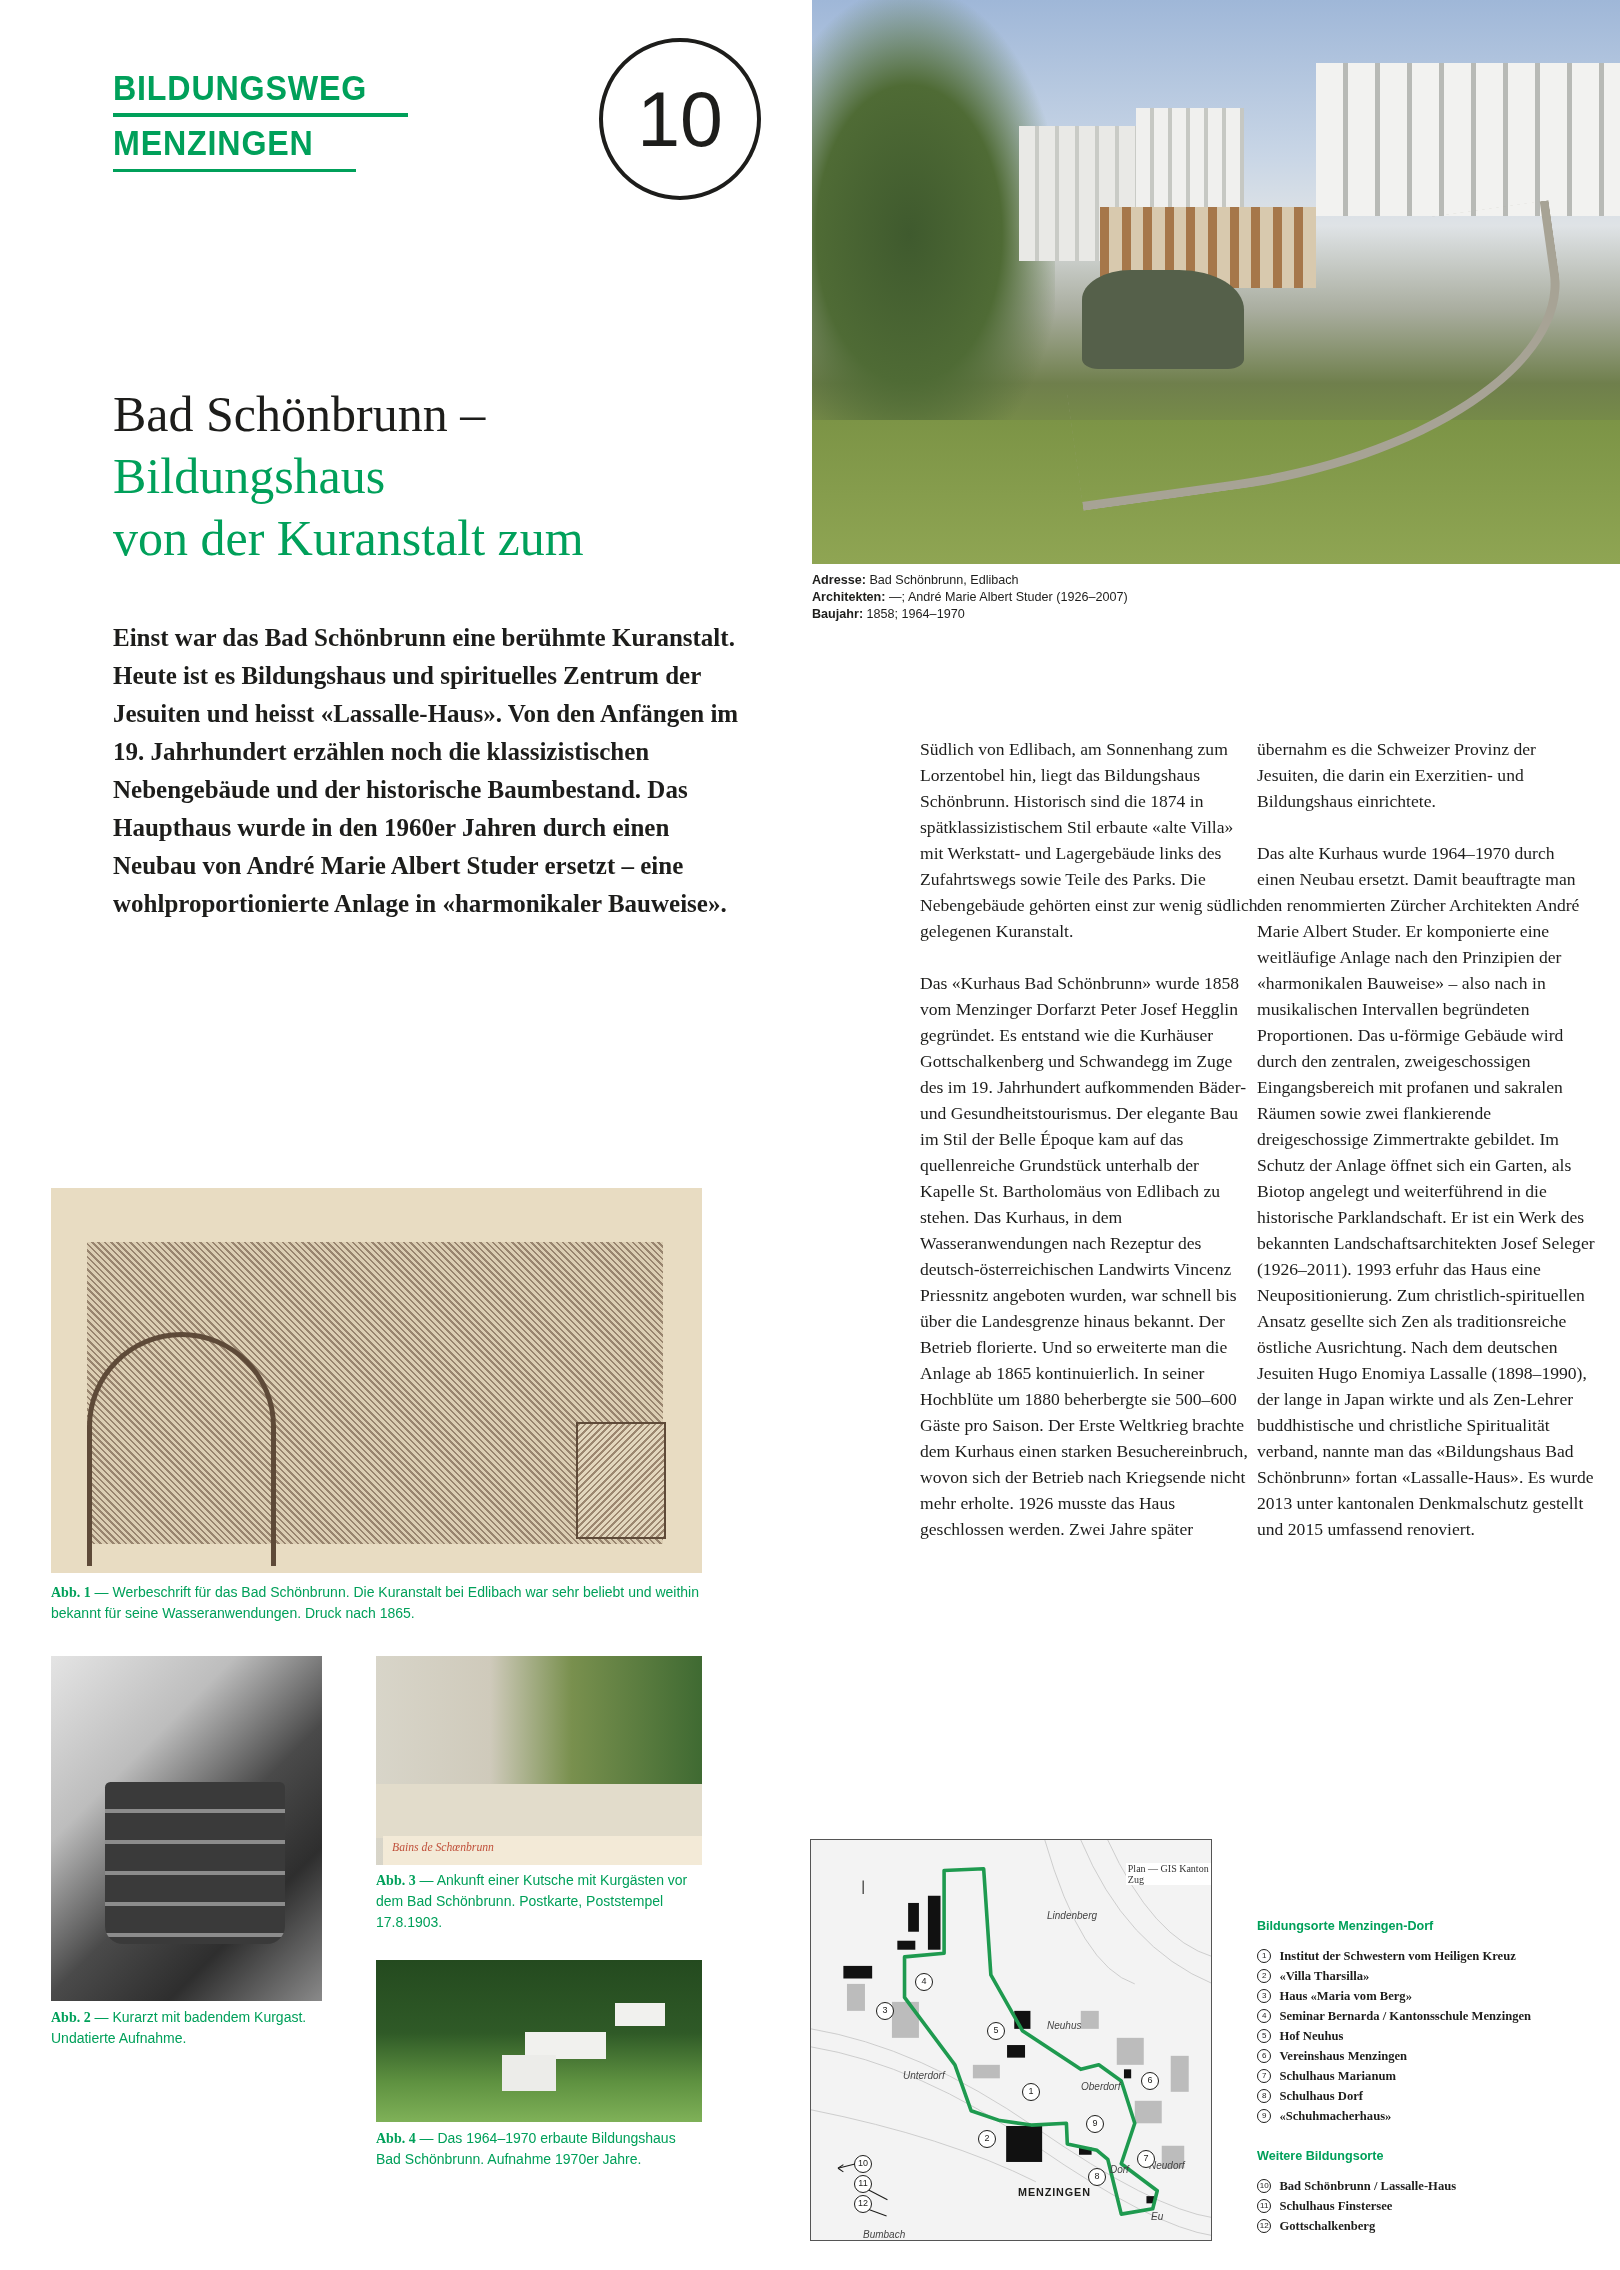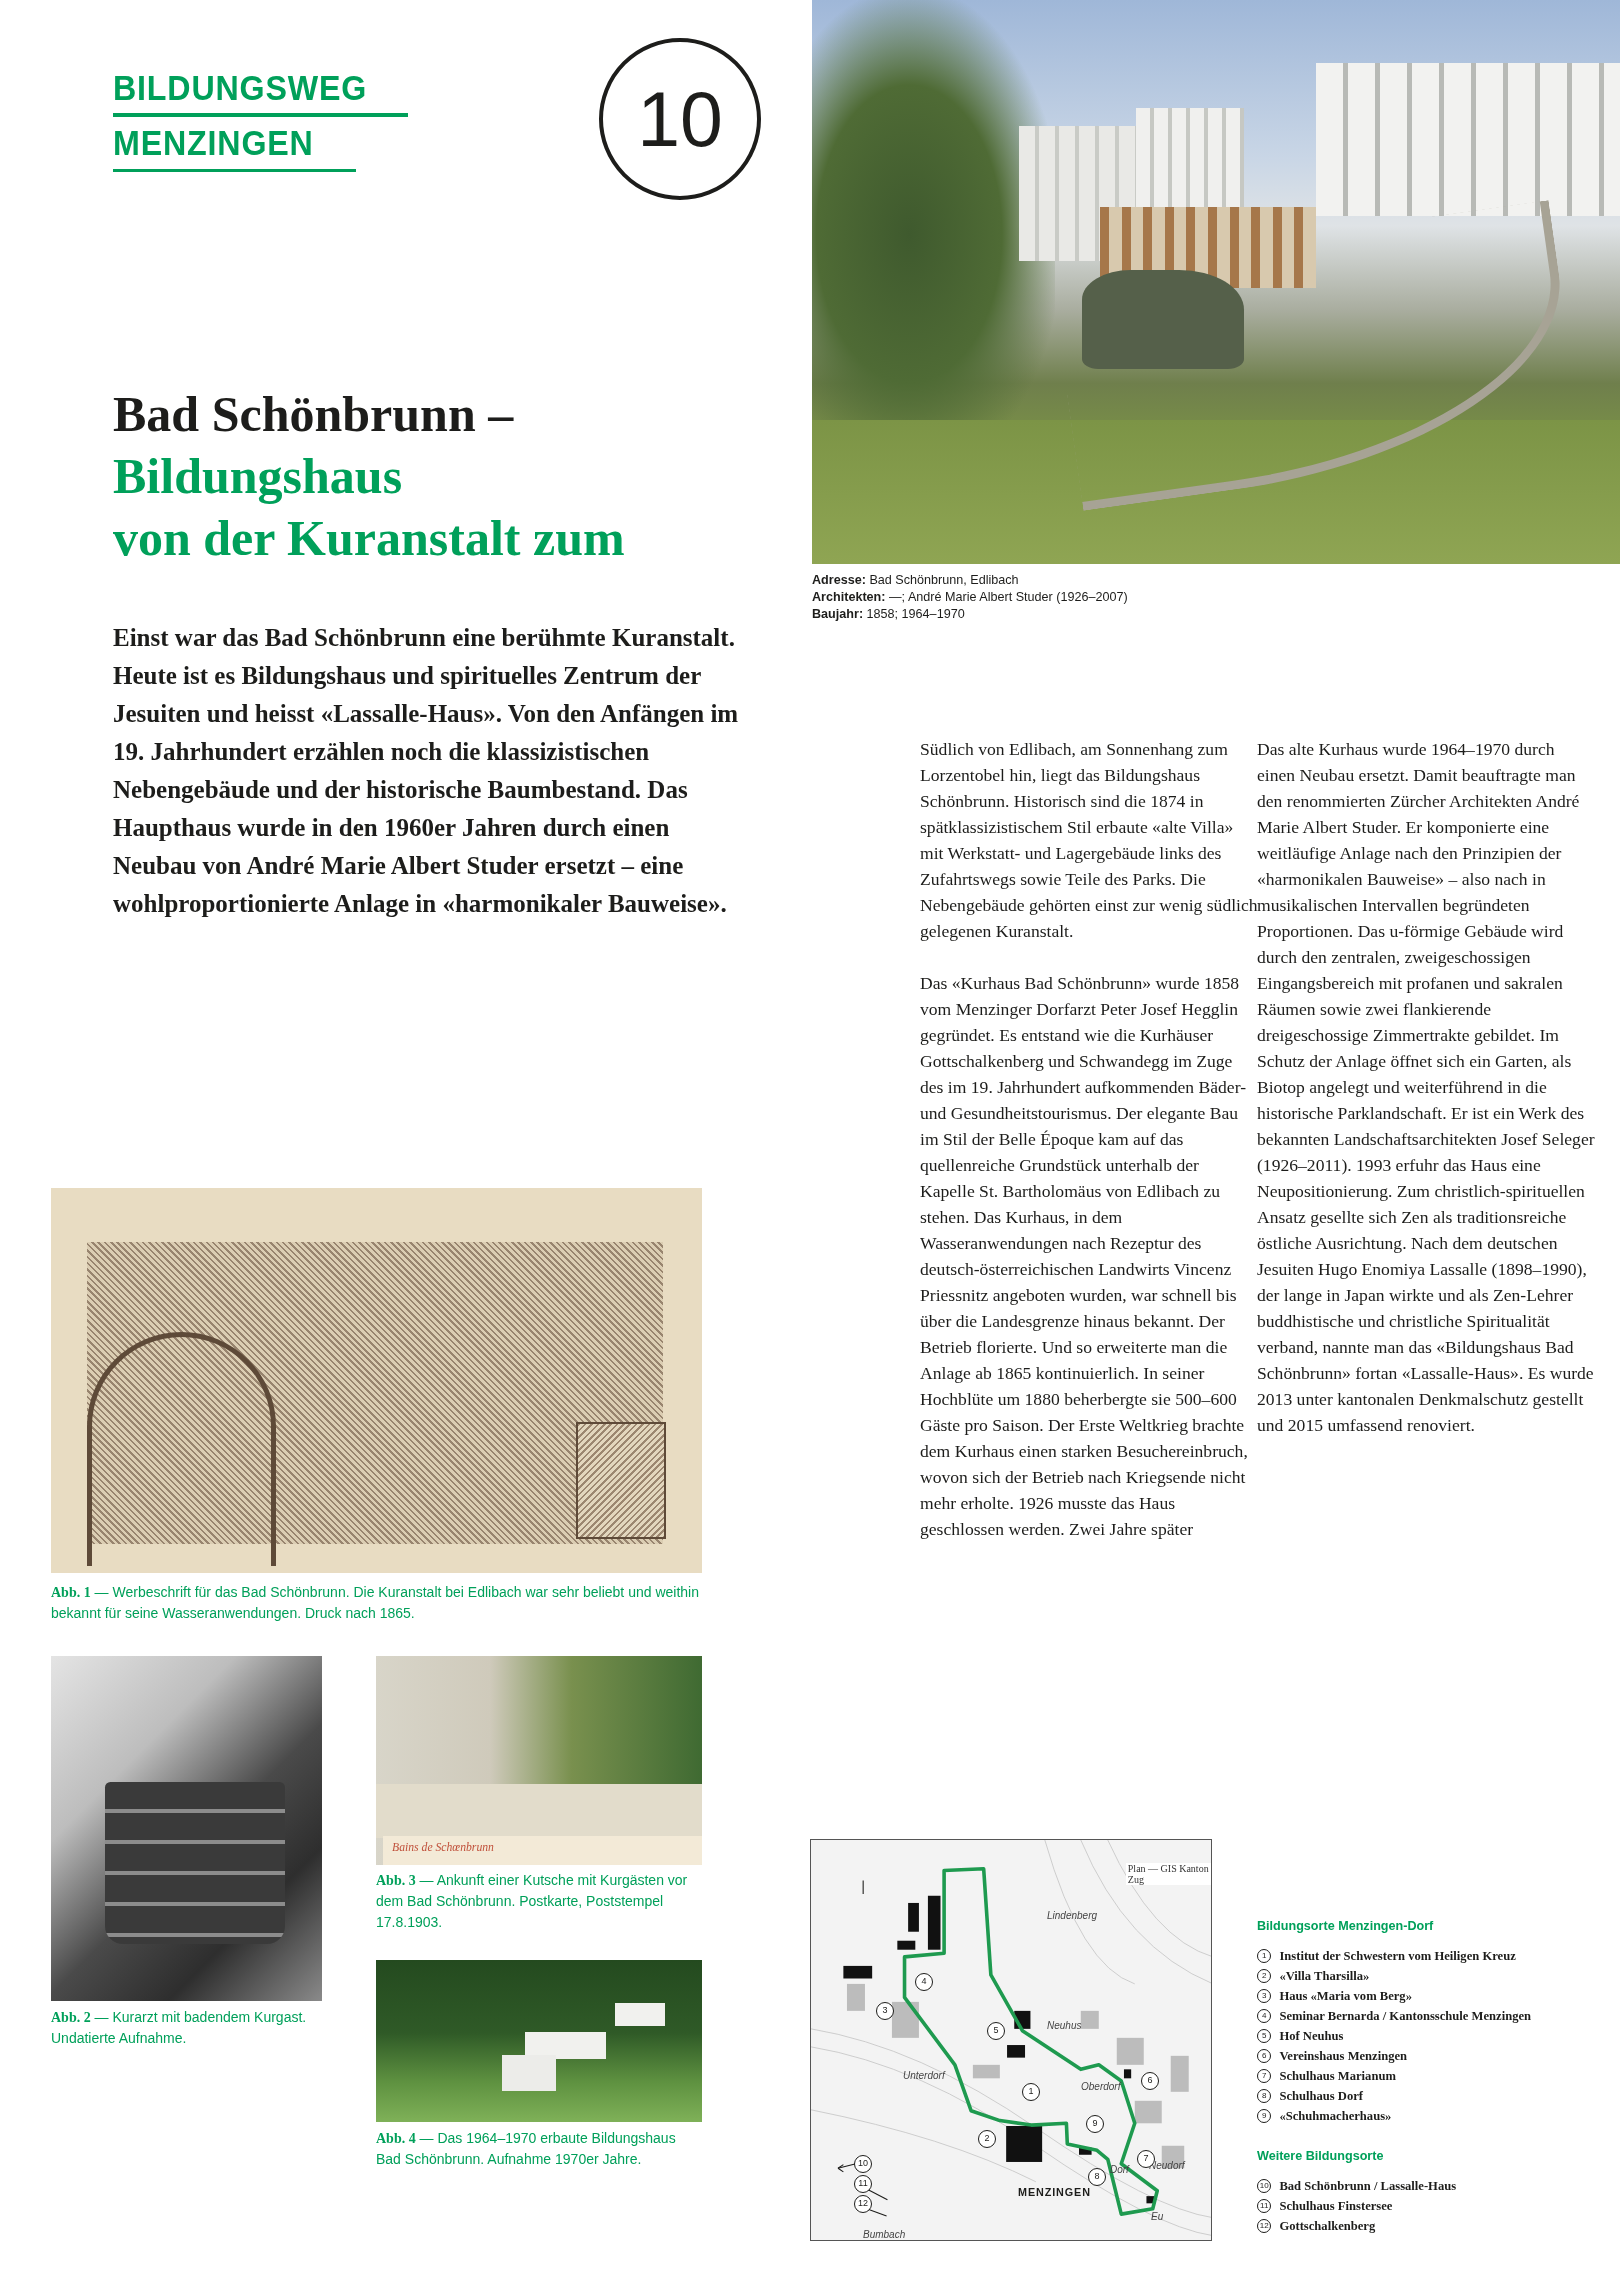--- a/index.html
+++ b/index.html
@@ -26,21 +26,21 @@
   .hero .bldg-r { position:absolute; left:504px; top:63px; width:304px; height:153px; background: repeating-linear-gradient(90deg,#f2f2f0 0 27px,#b8bab6 27px 32px); }
   .hero .glass { position:absolute; left:288px; top:207px; width:216px; height:81px; background: repeating-linear-gradient(90deg,#a6774a 0 9px,#d8c9ae 9px 21.6px); }
   .hero .pond { position:absolute; left:270px; top:270px; width:162px; height:99px; background:#55604a; border-radius:30% 40% 10% 10%; }
   .hero .path { position:absolute; left:252px; top:234px; width:504px; height:243px; border-bottom: 9px solid #a7a395; border-right: 9px solid #a7a395; border-radius: 0 0 70% 0; transform: rotate(-8deg); }
   .hero .lawn { position:absolute; left:0; bottom:0; width:100%; height:144px; background: linear-gradient(180deg,#7c9446,#8fa553); }
 
   .photo-meta { left: 812px; top: 572px; width: 540px; font-family: "Liberation Sans", sans-serif; font-size: 12.6px; line-height: 17px; color: #1d1d1b; }
   .photo-meta b { font-weight: 700; }
 
   
-  .title { left: 113px; top: 383px; width: 630px; font-family: "Liberation Serif", serif; font-weight: 700; font-size: 50px; line-height: 62px; }
+  .title { left: 113px; top: 383px; width: 630px; font-family: "Liberation Serif", serif; font-weight: 400; font-size: 50px; line-height: 62px; }
   .title .t1 { color: #1d1d1b; display:block; }
   .title .t2 { color: #00a05a; display:block; }
 
   
   .lead { left: 113px; top: 619px; width: 630px; font-family: "Liberation Serif", serif; font-weight: 700; font-size: 25px; line-height: 38px; color: #1d1d1b; }
 
   
   .col { top: 736px; width: 338px; font-family: "Liberation Serif", serif; font-size: 17.6px; line-height: 26px; color: #1d1d1b; }
   .col p { margin-bottom: 26px; }
   .col1 { left: 920px; }
@@ -121,20 +121,21 @@
   <span class="t2">von der Kuranstalt zum</span>
 </h1>
 
 <p class="abs lead">Einst war das Bad Schönbrunn eine berühmte Kuranstalt. Heute ist es Bildungshaus und spirituelles Zentrum der Jesuiten und heisst «Lassalle-Haus». Von den Anfängen im 19. Jahrhundert erzählen noch die klassizistischen Nebengebäude und der historische Baumbestand. Das Haupthaus wurde in den 1960er Jahren durch einen Neubau von André Marie Albert Studer ersetzt – eine wohlproportionierte Anlage in «harmonikaler Bauweise».</p>
 
 <div class="abs col col1">
   <p>Südlich von Edlibach, am Sonnenhang zum Lorzentobel hin, liegt das Bildungshaus Schönbrunn. Historisch sind die 1874 in spätklassizistischem Stil erbaute «alte Villa» mit Werkstatt- und Lagergebäude links des Zufahrtswegs sowie Teile des Parks. Die Nebengebäude gehörten einst zur wenig südlich gelegenen Kuranstalt.</p>
   <p>Das «Kurhaus Bad Schönbrunn» wurde 1858 vom Menzinger Dorfarzt Peter Josef Hegglin gegründet. Es entstand wie die Kurhäuser Gottschalkenberg und Schwandegg im Zuge des im 19. Jahrhundert aufkommenden Bäder- und Gesundheitstourismus. Der elegante Bau im Stil der Belle Époque kam auf das quellenreiche Grundstück unterhalb der Kapelle St. Bartholomäus von Edlibach zu stehen. Das Kurhaus, in dem Wasseranwendungen nach Rezeptur des deutsch-österreichischen Landwirts Vincenz Priessnitz angeboten wurden, war schnell bis über die Landesgrenze hinaus bekannt. Der Betrieb florierte. Und so erweiterte man die Anlage ab 1865 kontinuierlich. In seiner Hochblüte um 1880 beherbergte sie 500–600 Gäste pro Saison. Der Erste Weltkrieg brachte dem Kurhaus einen starken Besuchereinbruch, wovon sich der Betrieb nach Kriegsende nicht mehr erholte. 1926 musste das Haus geschlossen werden. Zwei Jahre später</p>
 </div>
 <div class="abs col col2">
+  <p>übernahm es die Schweizer Provinz der Jesuiten, die darin ein Exerzitien- und Bildungshaus einrichtete.</p>
   <p>Das alte Kurhaus wurde 1964–1970 durch einen Neubau ersetzt. Damit beauftragte man den renommierten Zürcher Architekten André Marie Albert Studer. Er komponierte eine weitläufige Anlage nach den Prinzipien der «harmonikalen Bauweise» – also nach in musikalischen Intervallen begründeten Proportionen. Das u-förmige Gebäude wird durch den zentralen, zweigeschossigen Eingangsbereich mit profanen und sakralen Räumen sowie zwei flankierende dreigeschossige Zimmertrakte gebildet. Im Schutz der Anlage öffnet sich ein Garten, als Biotop angelegt und weiterführend in die historische Parklandschaft. Er ist ein Werk des bekannten Landschaftsarchitekten Josef Seleger (1926–2011). 1993 erfuhr das Haus eine Neupositionierung. Zum christlich-spirituellen Ansatz gesellte sich Zen als traditionsreiche östliche Ausrichtung. Nach dem deutschen Jesuiten Hugo Enomiya Lassalle (1898–1990), der lange in Japan wirkte und als Zen-Lehrer buddhistische und christliche Spiritualität verband, nannte man das «Bildungshaus Bad Schönbrunn» fortan «Lassalle-Haus». Es wurde 2013 unter kantonalen Denkmalschutz gestellt und 2015 umfassend renoviert.</p>
 </div>
 
 <div class="abs img img1">
   <div class="scene"></div>
   <div class="arch"></div>
   <div class="inset"></div>
 </div>
 <div class="abs cap cap1"><b>Abb. 1</b><span> — Werbeschrift für das Bad Schönbrunn. Die Kuranstalt bei Edlibach war sehr beliebt und weithin bekannt für seine Wasseranwendungen. Druck nach 1865.</span></div>
 

